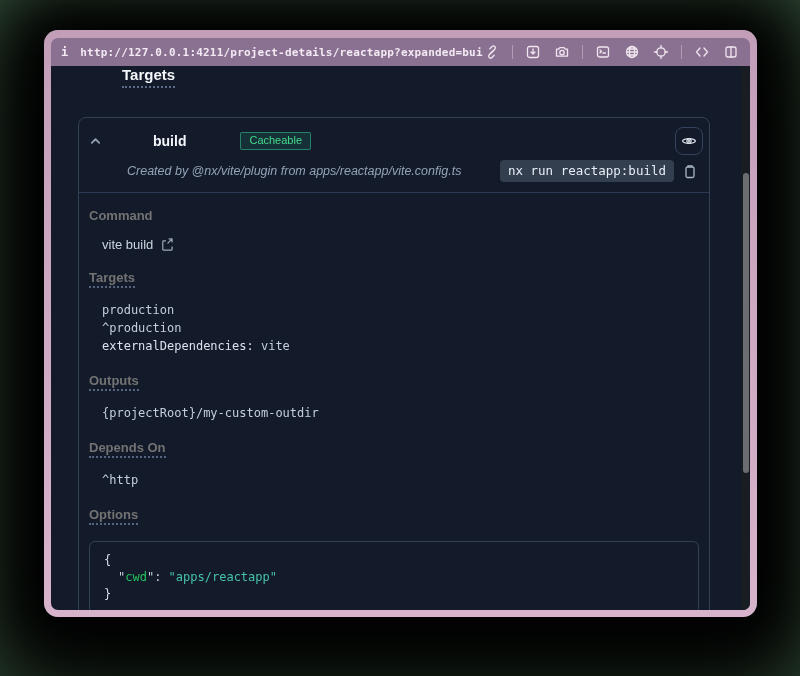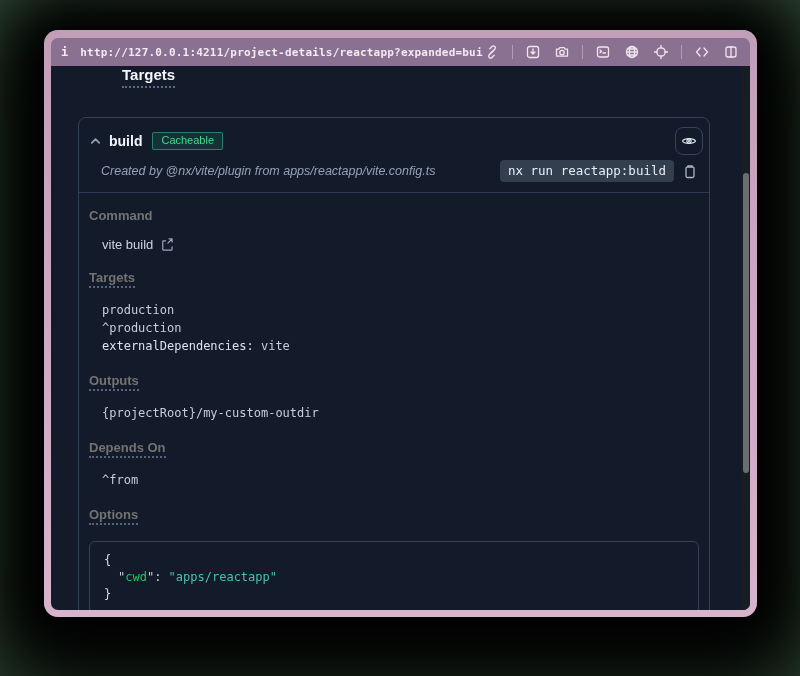--- a/index.html
+++ b/index.html
@@ -29,31 +29,31 @@
   .scroll-track{position:absolute;top:0;right:0;bottom:0;width:9px;background:#181c23;}
   .scroll-thumb{position:absolute;top:107px;right:1px;width:6px;height:300px;background:#6b6d71;border-radius:3px;}
   .main{position:absolute;left:0;top:0;right:9px;bottom:0;padding:0 31px 0 27px;overflow:hidden;}
 
   .page-heading{margin-top:-5px;display:inline-block;color:#f3f6fa;font-size:15px;font-weight:bold;
     border-bottom:2px dotted #5b6c89;padding-bottom:3px;margin-left:44px;}
 
   
   .card{border:1px solid #334155;border-radius:8px;margin-top:14px;box-sizing:border-box;}
   .card-header{border-bottom:1px solid #2c3a55;padding:9px 6px 10px 8px;}
-  .hdr-row1{display:flex;align-items:center;}
+  .hdr-row1{display:flex;align-items:center;gap:44px;}
   .chev{width:16px;height:16px;display:flex;align-items:center;justify-content:center;flex:0 0 16px;cursor:pointer;}
   .chev svg{stroke:#93a0b4;fill:none;stroke-width:2;stroke-linecap:round;stroke-linejoin:round;}
   .target-name{color:#f3f6fa;font-size:14px;font-weight:bold;margin-left:6px;}
   .badge{margin-left:10px;font-size:11px;color:#43da8c;background:rgba(52,211,153,0.12);
     border:1px solid rgba(52,211,153,0.5);border-radius:2px;padding:2px 8px 3px;line-height:1;}
   .eye-btn{margin-left:auto;width:26px;height:26px;border:1px solid #36435c;border-radius:8px;
     display:flex;align-items:center;justify-content:center;cursor:pointer;background:transparent;}
   .eye-btn svg{stroke:#dfe6ef;fill:none;stroke-width:1.2;}
   .hdr-row2{display:flex;align-items:center;margin-top:5px;padding-left:14px;}
-  .created-by{color:#94a3b8;font-style:italic;font-size:12.5px;flex:1;}
+  .created-by{color:#94a3b8;font-style:italic;font-size:12.5px;flex:1;margin-left:26px;}
   .cmd-chip{font-family:"DejaVu Sans Mono",monospace;font-size:12.5px;color:#e7edf6;background:#333e4f;
     border-radius:4px;padding:3px 8px 4px;cursor:pointer;white-space:nowrap;}
   .copy-btn{margin:0 6px 0 9px;display:flex;align-items:center;cursor:pointer;}
   .copy-btn svg{stroke:#aab6c6;fill:none;stroke-width:1.3;}
 
   .card-body{padding:14px 10px 27px 10px;}
   .h4{display:inline-block;color:#737373;font-size:13px;font-weight:bold;
     border-bottom:2px dotted #55657f;padding-bottom:2px;}
   .h4.no-underline{border-bottom:none;}
   .h4-wrap{margin-top:17px;line-height:1;}
@@ -194,21 +194,21 @@
               <div class="mono"><span class="bold-key">externalDependencies:</span><span> vite</span></div>
             </div>
 
             <div class="h4-wrap"><span class="h4">Outputs</span></div>
             <div class="sec-items">
               <div class="mono">{projectRoot}/my-custom-outdir</div>
             </div>
 
             <div class="h4-wrap"><span class="h4">Depends On</span></div>
             <div class="sec-items">
-              <div class="mono">^from</div>
+              <div class="mono">^http</div>
             </div>
 
             <div class="h4-wrap"><span class="h4">Options</span></div>
             <div class="json-box">
               <div>{</div>
               <div class="json-indent"><span class="jquote">"</span><span class="jkey">cwd</span><span class="jquote">": </span><span class="jval">"apps/reactapp"</span></div>
               <div>}</div>
             </div>
 
           </div>

